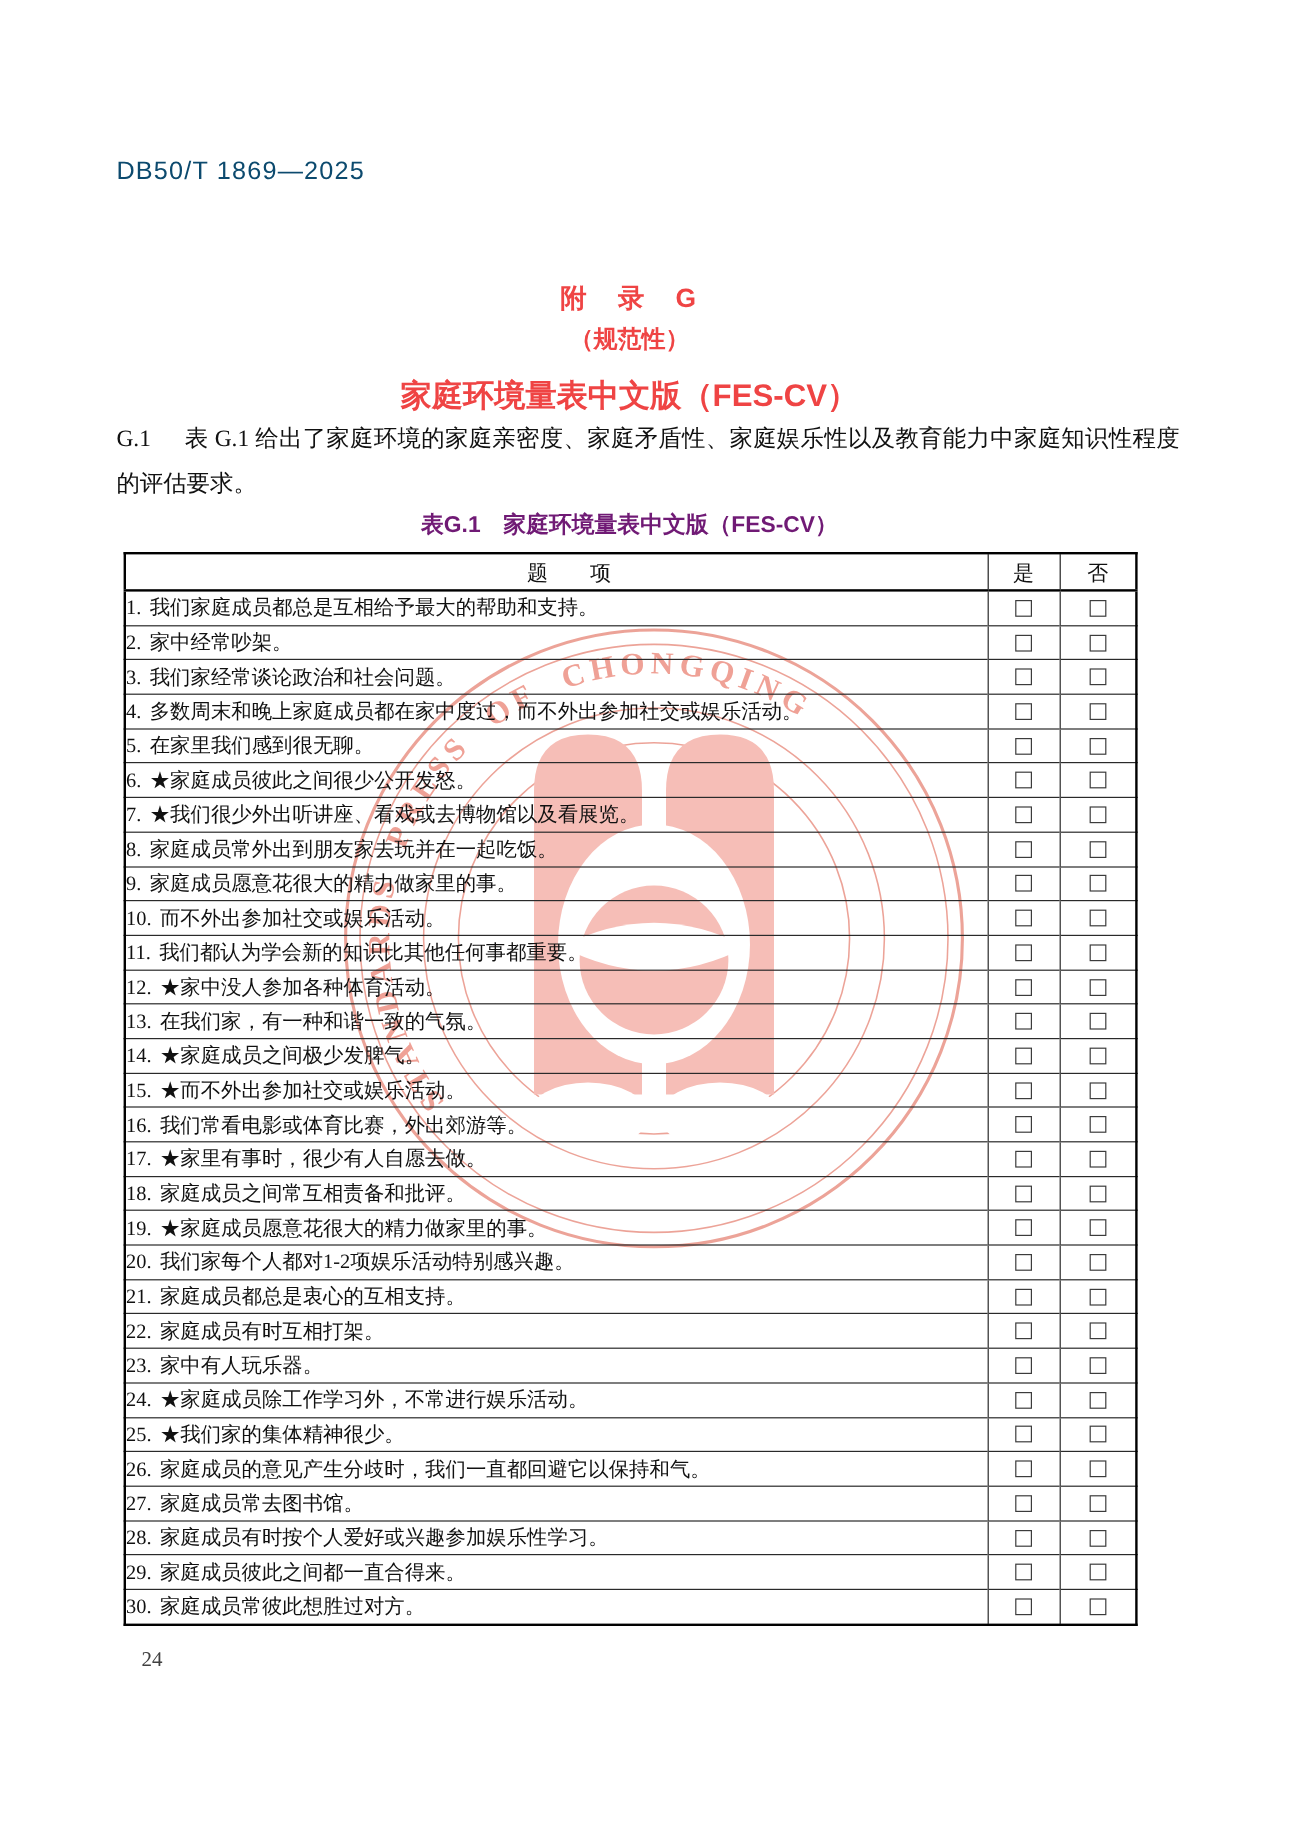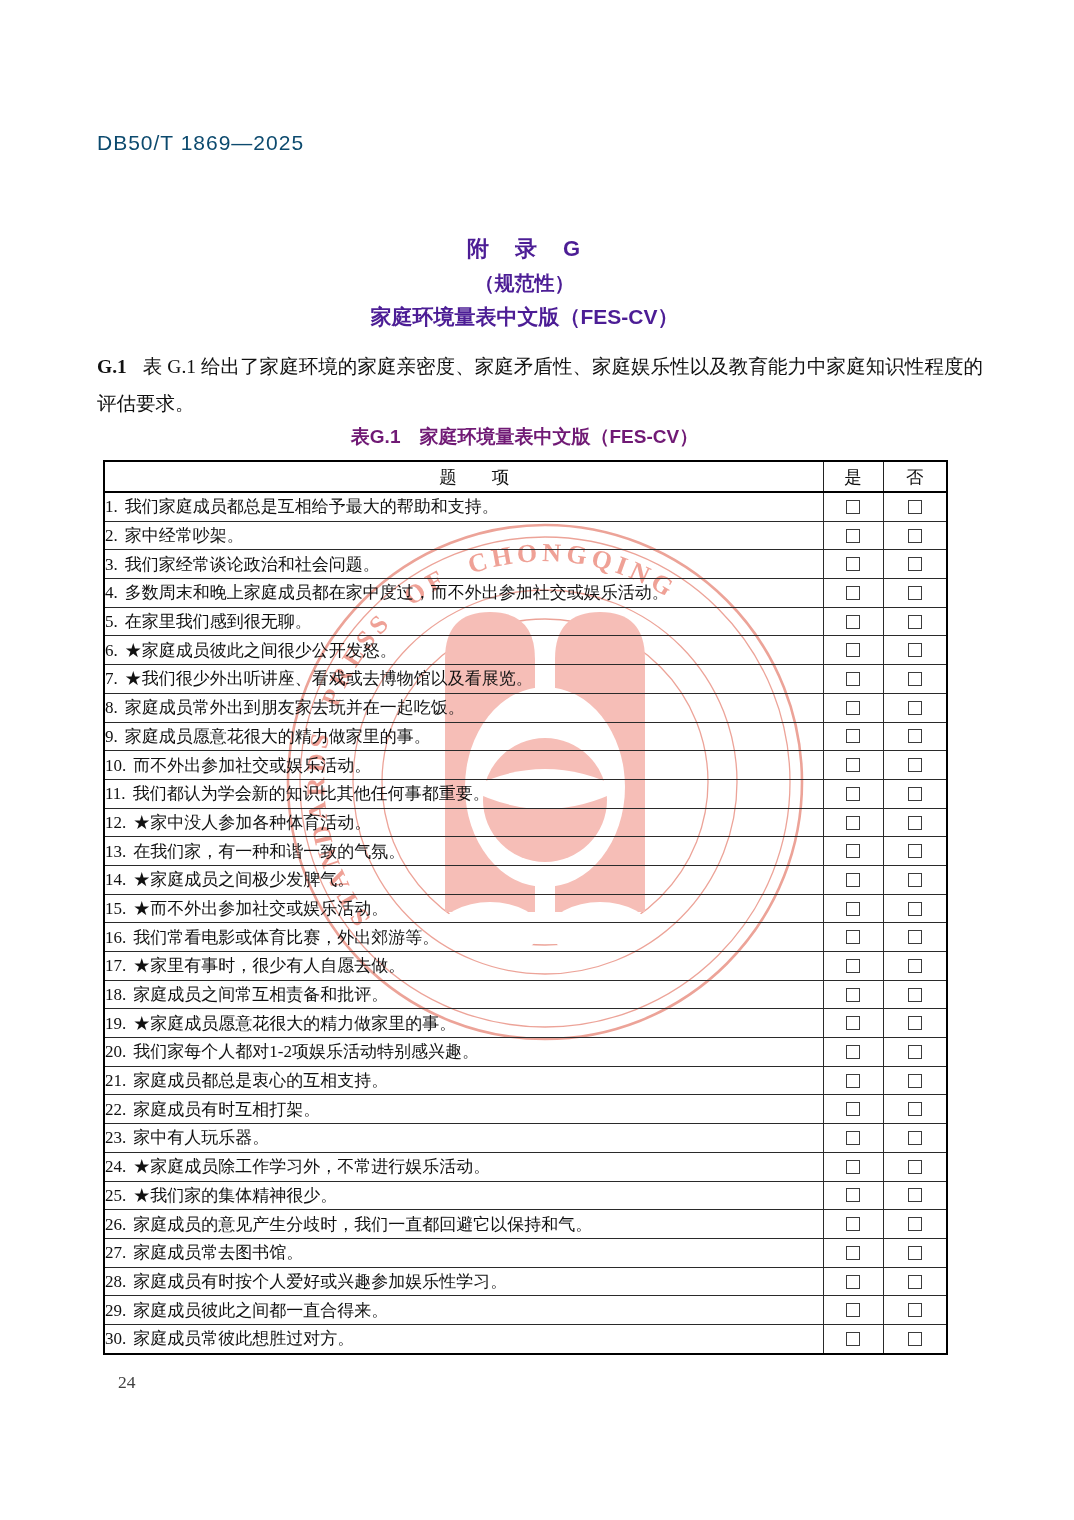--- a/index.html
+++ b/index.html
@@ -13,31 +13,31 @@
 
   .header-code {
     position:absolute; left:97px; top:131px;
     font-family:"Liberation Sans", sans-serif;
     font-size:21px; letter-spacing:1px; color:#0c4a6e;
   }
 
   .title-block {
     position:absolute; left:103px; top:236px; width:843px;
     text-align:center; font-family:"Liberation Sans", sans-serif;
-    font-weight:bold; color:#4c1d95;
+    font-weight:bold; color:#ef4444;
   }
   .title-line1 { font-size:22px; line-height:26px; letter-spacing:2px; }
   .title-line2 { font-size:20px; line-height:24px; margin-top:9px; }
-  .title-line3 { font-size:21px; line-height:25px; margin-top:9px; }
+  .title-line3 { font-size:26px; line-height:25px; margin-top:22px; }
 
   .clause {
     position:absolute; left:97px; top:348px; width:886px;
     font-size:19.5px; line-height:37px; text-align:justify;
   }
-  .clause-label { font-weight:bold; margin-right:16px; }
+  .clause-label { font-weight:normal; margin-right:28px; }
 
   .table-caption {
     position:absolute; left:103px; top:424px; width:843px;
     text-align:center; font-weight:bold; font-size:19px;
     font-family:"Liberation Sans", sans-serif; color:#701a75;
   }
 
   table.fes {
     position:absolute; left:103px; top:460px;
     width:843px; table-layout:fixed; border-collapse:collapse;

